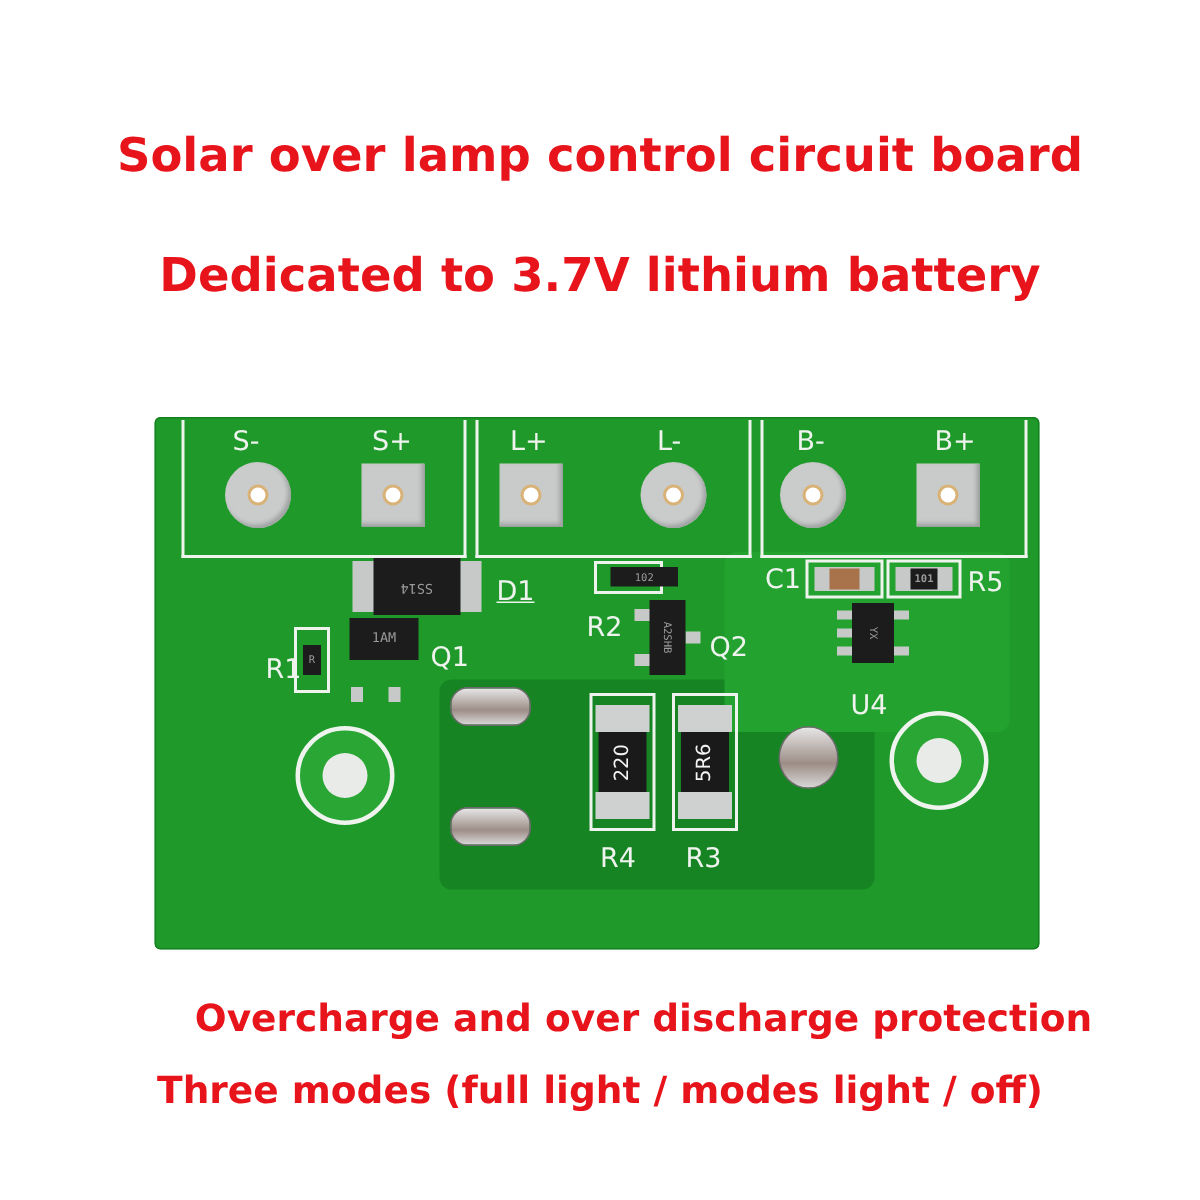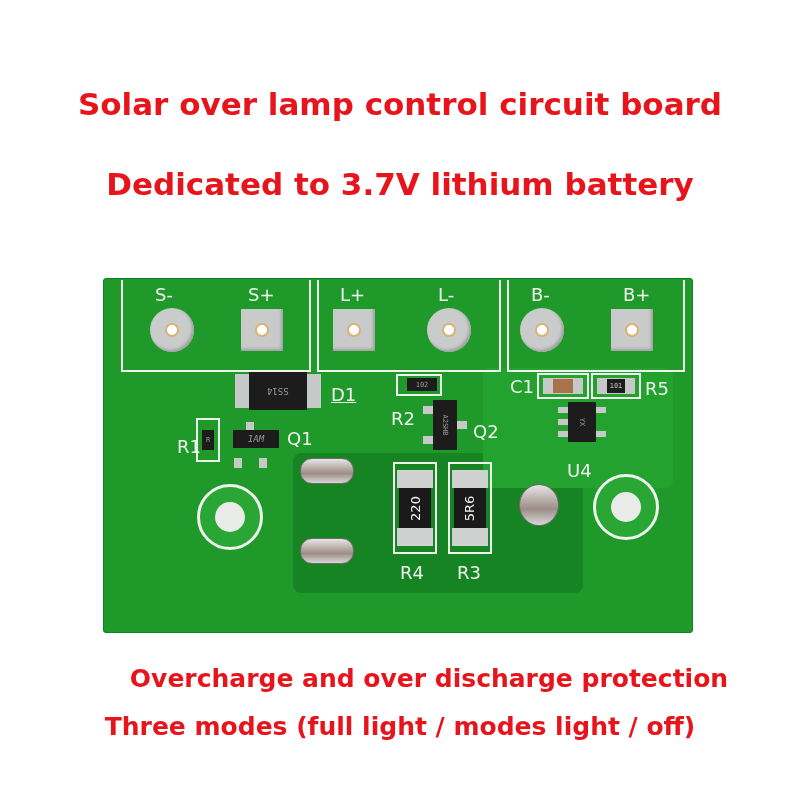--- a/index.html
+++ b/index.html
@@ -64,39 +64,39 @@
       <div class="hole"></div>
     </div>
 
   <div class="metal" style="left:132px;top:96px;width:86px;height:34px;"></div>
   <div class="chip" style="left:146px;top:94px;width:58px;height:38px;">
       <span style="transform:rotate(180deg);">SS14</span>
     </div>
   <div class="lbl" style="left:228px;top:108px;text-decoration:underline;">D1</div>
 
   <div class="silk" style="left:293px;top:96px;width:46px;height:22px;"></div>
-  <div class="chip" style="left:304px;top:100px;width:30px;height:13px;font-size:7px;">102</div>
+  <div class="chip" style="left:304px;top:100px;width:45px;height:13px;font-size:7px;">102</div>
   <div class="lbl" style="left:288px;top:132px;">R2</div>
 
   <div class="metal" style="left:320px;top:128px;width:12px;height:8px;"></div>
   <div class="metal" style="left:320px;top:158px;width:12px;height:8px;"></div>
   <div class="metal" style="left:354px;top:143px;width:10px;height:8px;"></div>
   <div class="chip" style="left:330px;top:122px;width:24px;height:50px;font-size:7px;">
       <span style="transform:rotate(90deg);">A2SHB</span>
     </div>
   <div class="lbl" style="left:370px;top:145px;">Q2</div>
 
   <div class="silk" style="left:93px;top:140px;width:24px;height:44px;"></div>
   <div class="chip" style="left:99px;top:152px;width:12px;height:20px;font-size:7px;">R</div>
   <div class="lbl" style="left:62px;top:160px;margin-left:12px;">R1</div>
 
   <div class="metal" style="left:131px;top:180px;width:8px;height:10px;"></div>
   <div class="metal" style="left:156px;top:180px;width:8px;height:10px;"></div>
   <div class="metal" style="left:143px;top:144px;width:8px;height:8px;"></div>
-  <div class="chip" style="left:130px;top:152px;width:46px;height:18px;font-style:italic;">
+  <div class="chip" style="left:130px;top:134px;width:46px;height:28px;">
       <span>1AM</span>
     </div>
   <div class="lbl" style="left:184px;top:152px;">Q1</div>
 
   <div class="silk" style="left:434px;top:95px;width:52px;height:26px;"></div>
   <div class="metal" style="left:440px;top:100px;width:40px;height:16px;"></div>
   <div style="position:absolute;left:450px;top:101px;width:20px;height:14px;background:#a8734a;"></div>
   <div class="lbl" style="left:407px;top:100px;">C1</div>
   <div class="silk" style="left:488px;top:95px;width:50px;height:26px;"></div>
   <div class="metal" style="left:494px;top:100px;width:38px;height:16px;"></div>

